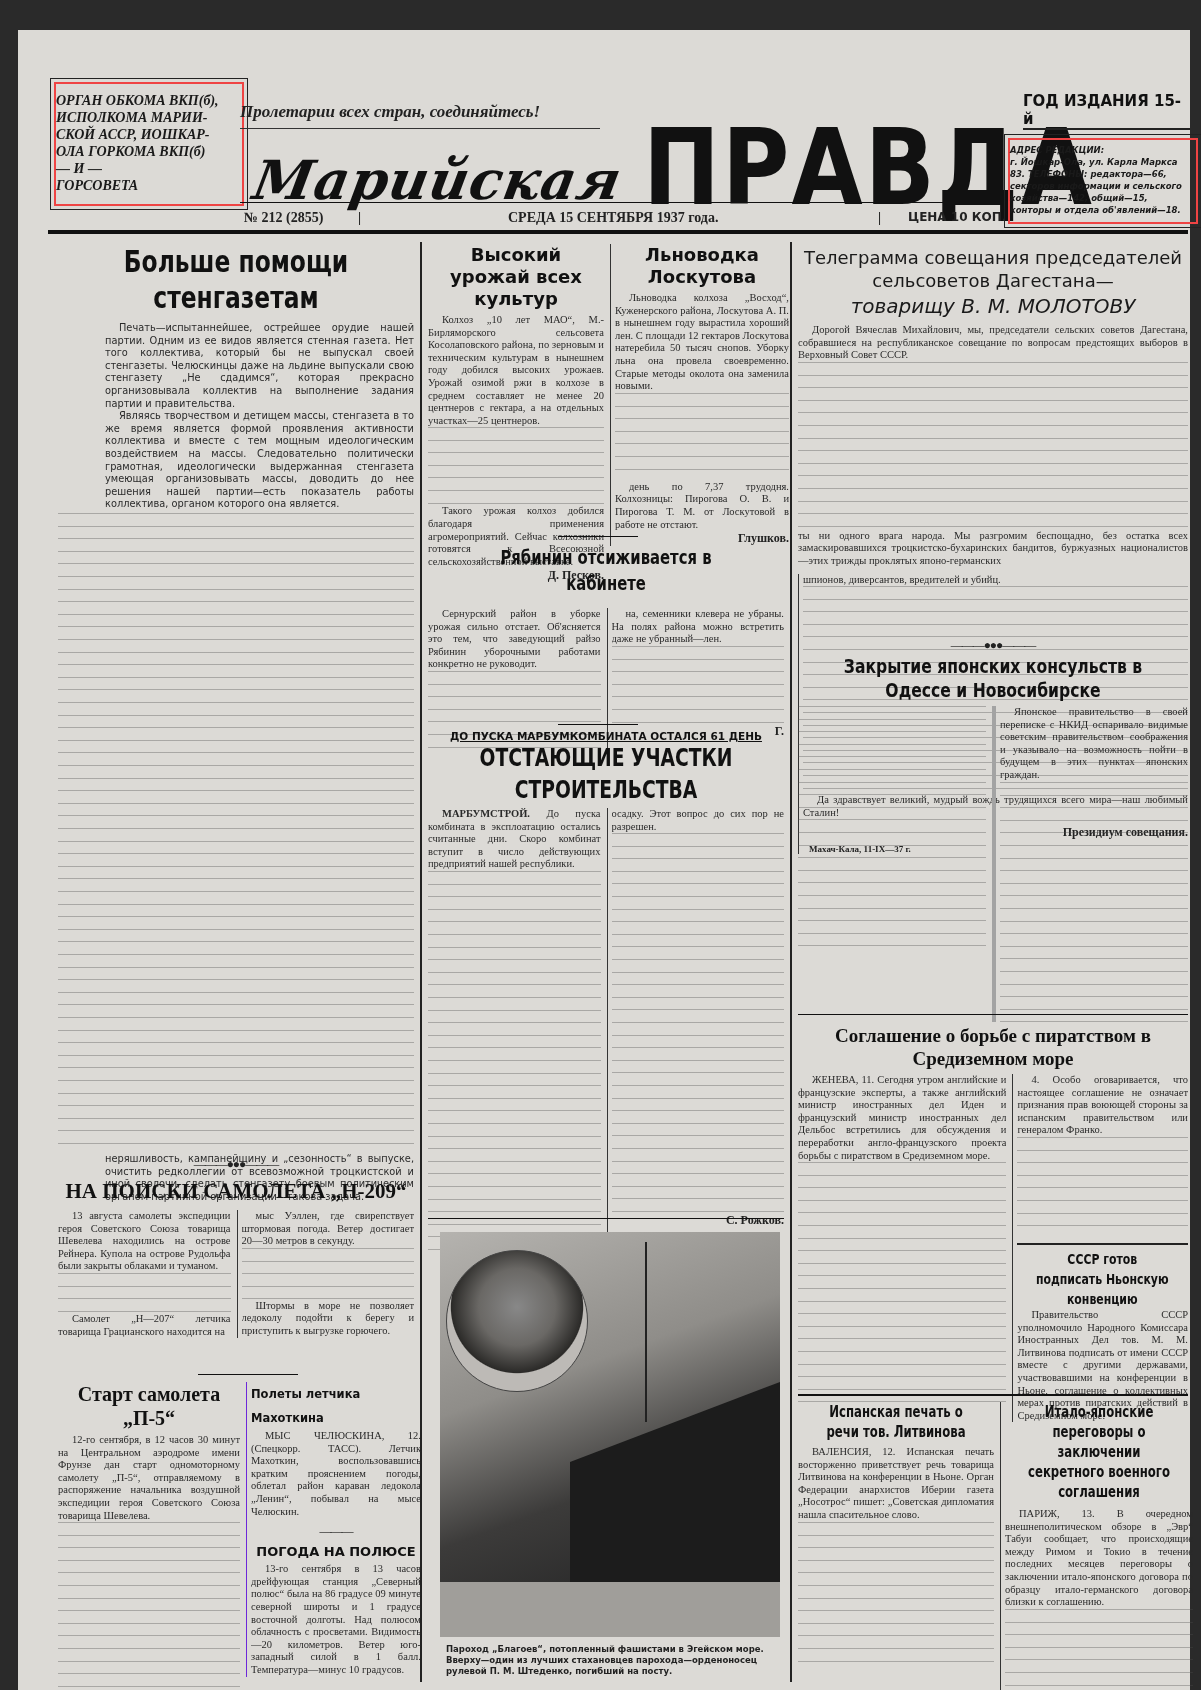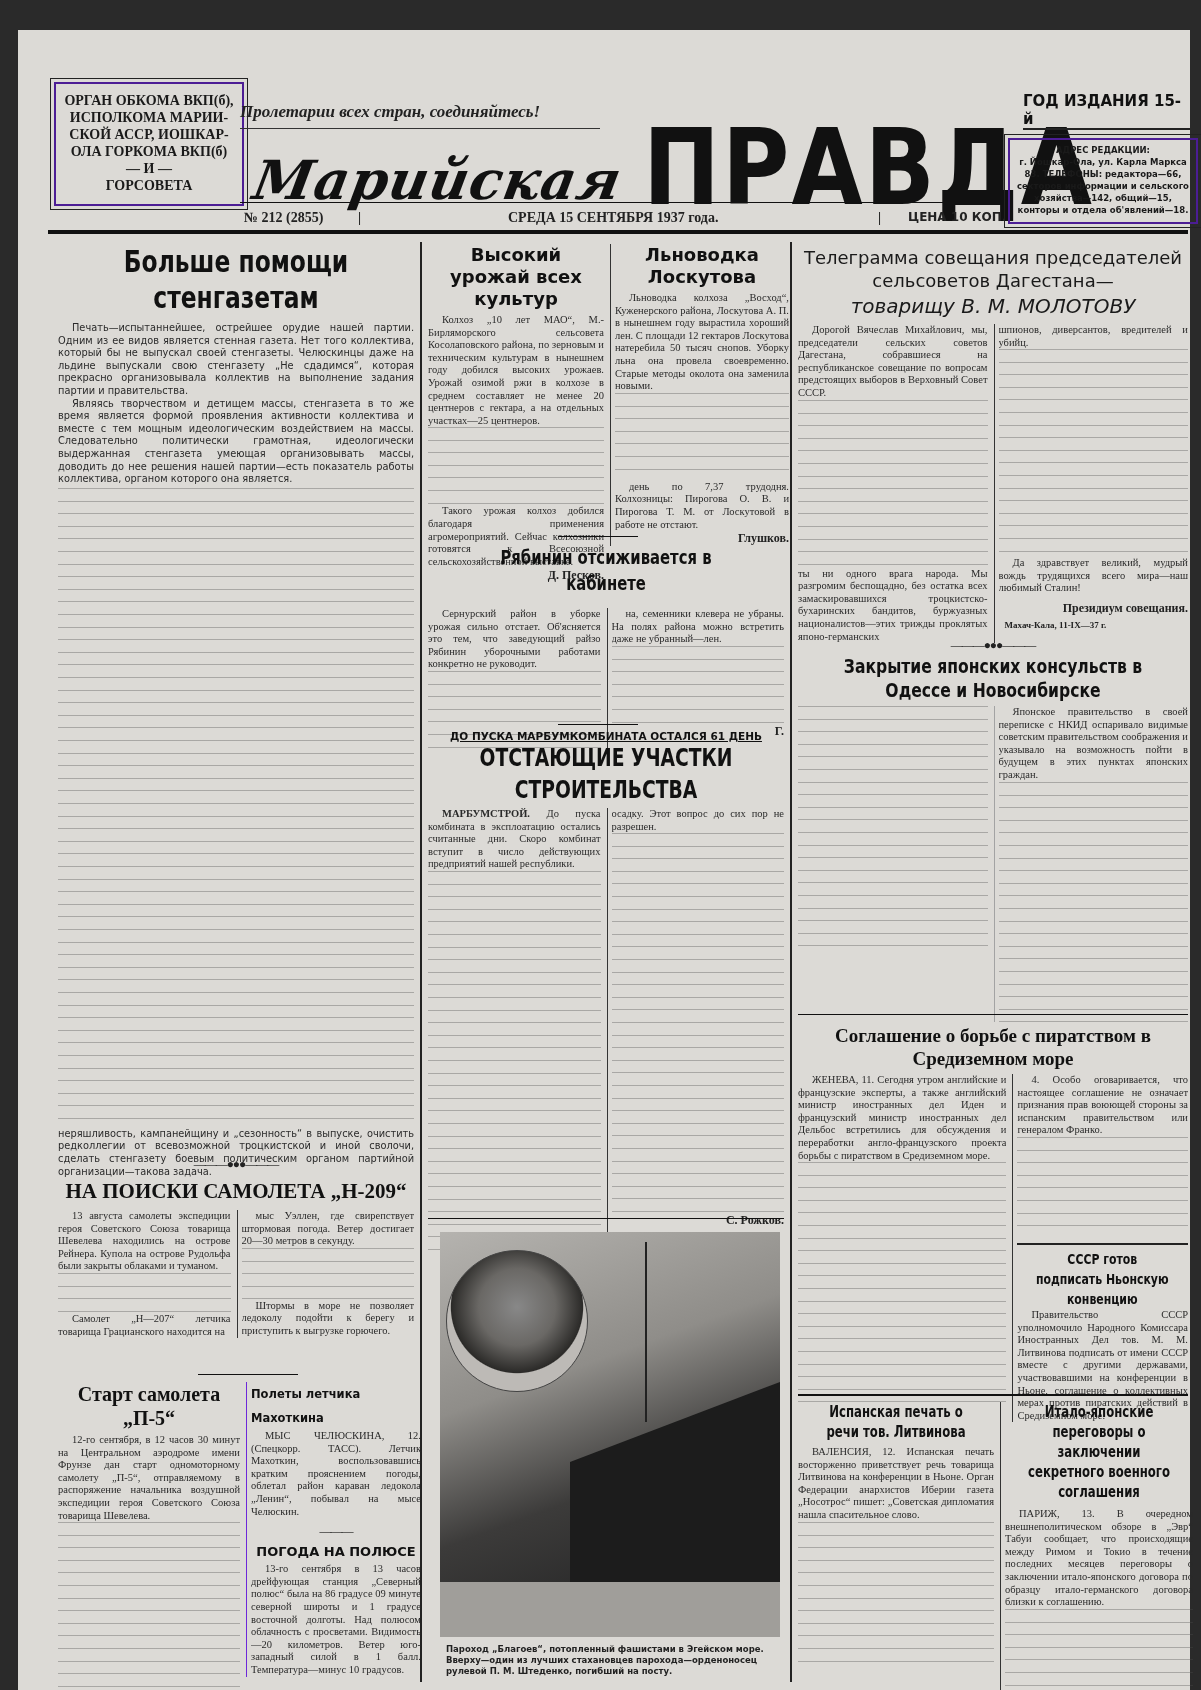--- a/index.html
+++ b/index.html
@@ -1,32 +1,32 @@
 <!DOCTYPE html>
 <html><head>
 <meta charset="utf-8">
 <style>
   html,body{margin:0;padding:0;}
   body{width:1201px;height:1690px;background:#2a2a2a;overflow:hidden;font-family:"Liberation Serif",serif;}
   .page{position:absolute;left:18px;top:30px;width:1172px;height:1660px;background:#dcdad6;}
   .abs{position:absolute;}
-  .hdrbox{border:2px solid #4c1d95;outline:1px solid #222;outline-offset:3px;text-align:center;color:#1a1a1a;}
+  .hdrbox{border:2px solid #ef4444;outline:1px solid #222;outline-offset:3px;text-align:left;color:#1a1a1a;font-style:italic;}
   .org{left:36px;top:52px;width:190px;height:124px;font-family:"Liberation Serif",serif;font-size:14px;line-height:17px;font-weight:bold;padding-top:8px;box-sizing:border-box;}
   .slogan{left:222px;top:72px;width:360px;font-style:italic;font-weight:bold;font-size:17px;color:#222;border-bottom:1px solid #333;padding-bottom:6px;}
   .mari{left:236px;top:118px;font-family:"DejaVu Serif",serif;font-style:italic;font-weight:900;font-size:54px;color:#111;letter-spacing:1px;transform:skewX(-10deg);}
   .pravda{left:625px;top:84px;font-family:"DejaVu Sans",sans-serif;font-weight:900;font-size:92px;color:#111;letter-spacing:2px;transform:scaleY(1.15);}
   .year{left:1005px;top:62px;font-family:"DejaVu Sans",sans-serif;font-weight:bold;font-size:15px;border-bottom:2px solid #222;color:#111;}
   .addr{left:990px;top:108px;width:190px;height:86px;font-family:"DejaVu Sans",sans-serif;font-size:8.5px;line-height:12px;font-weight:bold;padding-top:4px;box-sizing:border-box;}
   .meta{top:180px;font-family:"Liberation Serif",serif;font-size:14px;font-weight:bold;color:#222;}
   .rule{background:#111;}
   .col{border-left:2px solid #222;}
   h1,h2,h3{margin:0;color:#111;text-align:center;}
   .cond{font-family:"DejaVu Sans",sans-serif;font-weight:900;transform:scaleX(0.78);transform-origin:center;}
   .txt{font-size:10.5px;line-height:12.6px;color:#2a2a2a;text-align:justify;text-indent:14px;margin:0;overflow:hidden;}
-  .txt.sans{font-family:"DejaVu Sans",sans-serif;font-size:9.8px;}
+  .txt.sans{font-family:"DejaVu Sans",sans-serif;font-size:9.8px;margin-left:47px;}
   .sig{font-weight:bold;font-size:12px;text-align:right;color:#222;}
   .orn{text-align:center;font-size:12px;color:#222;letter-spacing:-1px;}
   .photo{background:linear-gradient(160deg,#b5b3af 0%,#8f8d89 35%,#3c3b3a 60%,#2a2a2a 80%,#777 100%);position:absolute;overflow:hidden;}
   .portrait{position:absolute;border:1px solid #444;border-radius:50%;background:radial-gradient(circle at 50% 40%,#888 0,#6a6865 35%,#2b2a28 60%,#bdbab6 61%);}
   .hull{position:absolute;background:#1c1c1c;}
   .caption{font-family:"DejaVu Sans",sans-serif;font-weight:bold;font-size:8.5px;line-height:11px;color:#222;}
   .filler{background:repeating-linear-gradient(180deg,#4a4a4a 0 1px,transparent 1px 12.6px);opacity:.35;}
 </style>
 </head>
 <body>
@@ -162,21 +162,21 @@
     <div class="hull" style="left:130px;top:150px;width:210px;height:200px;clip-path:polygon(0 40%,100% 0,100% 100%,0 100%);"></div>
     <div style="position:absolute;left:205px;top:10px;width:2px;height:180px;background:#222;"></div>
     <div style="position:absolute;left:0;bottom:0;width:340px;height:55px;background:#a09e9a;"></div>
   </div>
   <div class="abs caption" style="left:428px;top:1614px;width:336px;">Пароход „Благоев“, потопленный фашистами в Эгейском море. Вверху—один из лучших стахановцев парохода—орденоносец рулевой П. М. Штеденко, погибший на посту.</div>
 
   <div class="abs" style="left:780px;top:216px;width:390px;">
     <div style="font-family:'DejaVu Sans',sans-serif;font-size:18px;line-height:23px;text-align:center;color:#1a1a1a;">Телеграмма совещания председателей</div>
     <div style="font-family:'DejaVu Sans',sans-serif;font-size:18px;line-height:23px;text-align:center;color:#1a1a1a;">сельсоветов Дагестана—</div>
     <div style="font-family:'DejaVu Sans',sans-serif;font-style:italic;font-size:20px;line-height:28px;text-align:center;color:#1a1a1a;">товарищу В. М. МОЛОТОВУ</div>
-    <div style="display:flex;gap:6px;margin-top:4px;">
+    <div style="display:flex;gap:6px;margin-top:4px;flex-direction:column;">
       <div style="flex:1;">
         <p class="txt">Дорогой Вячеслав Михайлович, мы, председатели сельских советов Дагестана, собравшиеся на республиканское совещание по вопросам предстоящих выборов в Верховный Совет СССР.</p>
         <div class="filler" style="height:168px;"></div>
         <p class="txt" style="text-indent:0;">ты ни одного врага народа. Мы разгромим беспощадно, без остатка всех замаскировавшихся троцкистско-бухаринских бандитов, буржуазных националистов—этих трижды проклятых японо-германских</p>
       </div>
       <div style="flex:1;border-left:1px solid #333;padding-left:4px;">
         <p class="txt" style="text-indent:0;">шпионов, диверсантов, вредителей и убийц.</p>
         <div class="filler" style="height:208px;"></div>
         <p class="txt">Да здравствует великий, мудрый вождь трудящихся всего мира—наш любимый Сталин!</p>
         <div class="sig" style="margin-top:6px;">Президиум совещания.</div>
@@ -185,21 +185,21 @@
     </div>
   </div>
 
   <div class="abs orn" style="left:780px;top:608px;width:390px;">———●●●———</div>
   <div class="abs" style="left:780px;top:624px;width:390px;">
     <h2 class="cond" style="font-size:20px;line-height:24px;">Закрытие японских консульств в Одессе и Новосибирске</h2>
     <div style="display:flex;gap:6px;margin-top:4px;">
       <div style="flex:1;">
         <div class="filler" style="height:250px;"></div>
       </div>
-      <div style="flex:1;border-left:1px solid #a3a3a3;padding-left:4px;">
+      <div style="flex:1;border-left:4px solid #a3a3a3;padding-left:4px;">
         <p class="txt">Японское правительство в своей переписке с НКИД оспаривало видимые советским правительством соображения и указывало на возможность пойти в будущем в этих пунктах японских граждан.</p>
         <div class="filler" style="height:240px;"></div>
       </div>
     </div>
   </div>
 
   <div class="abs rule" style="left:780px;top:984px;width:390px;height:1px;"></div>
   <div class="abs" style="left:780px;top:994px;width:390px;">
     <h2 style="font-family:'Liberation Serif',serif;font-weight:bold;font-size:19px;line-height:23px;">Соглашение о борьбе с пиратством в Средиземном море</h2>
     <div style="display:flex;gap:6px;margin-top:4px;">

